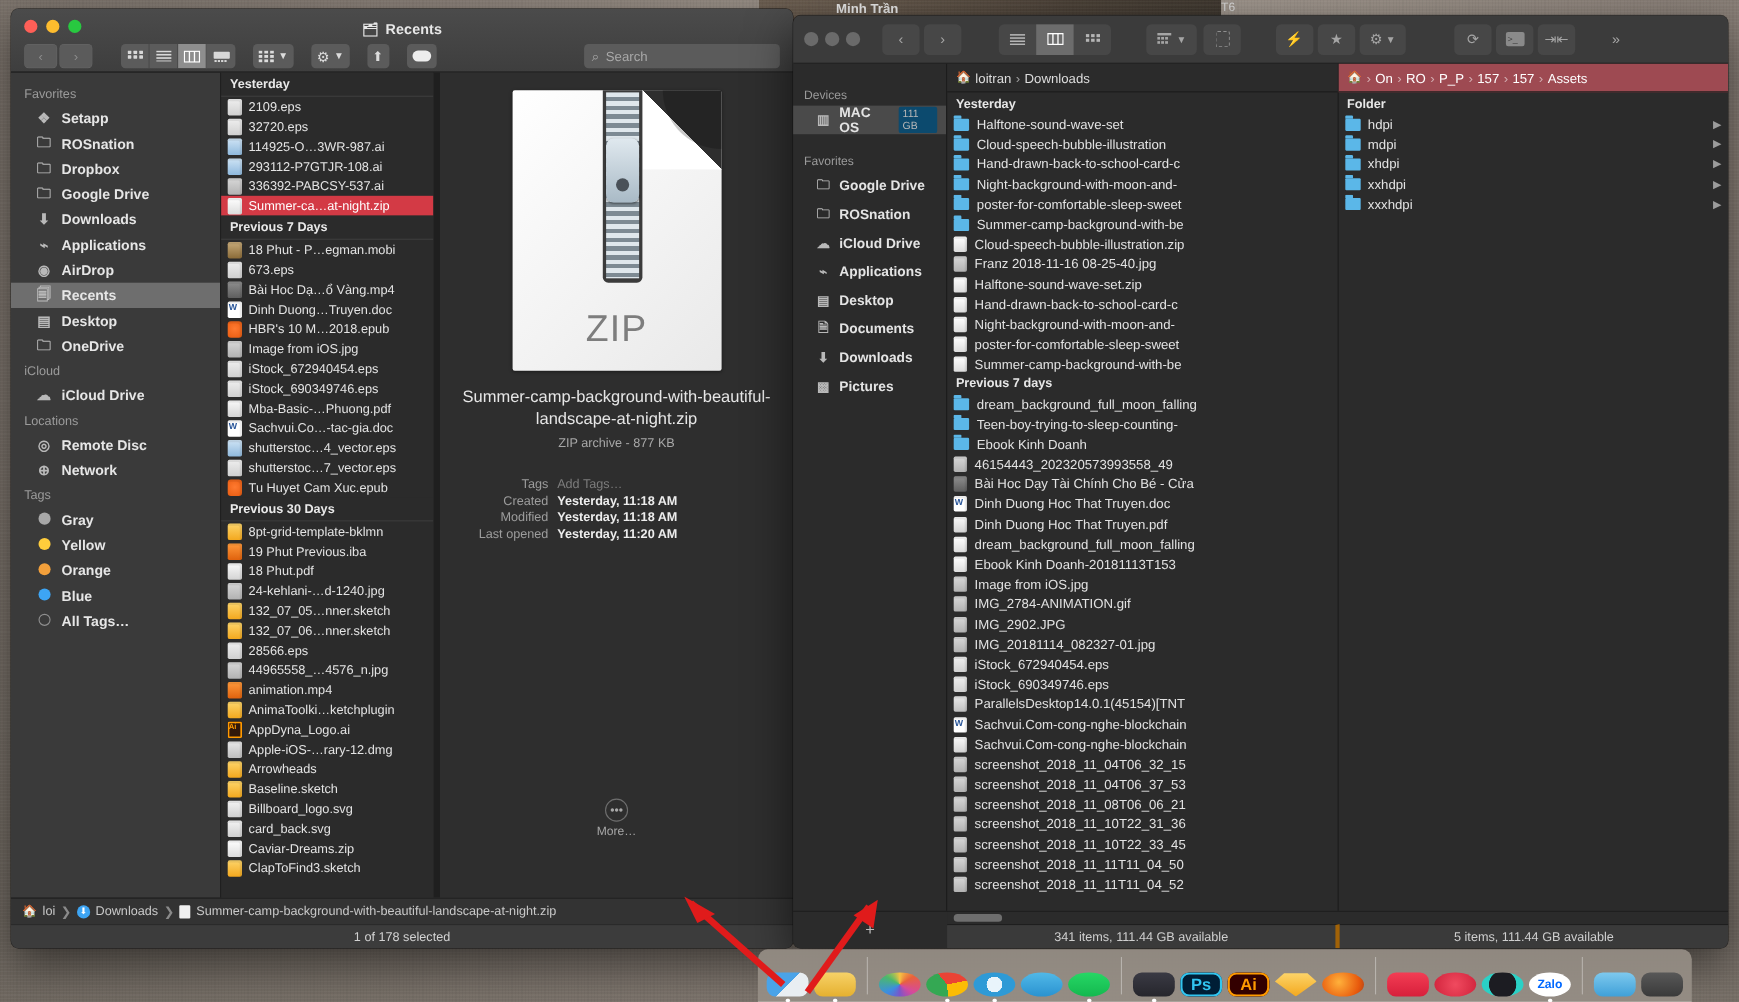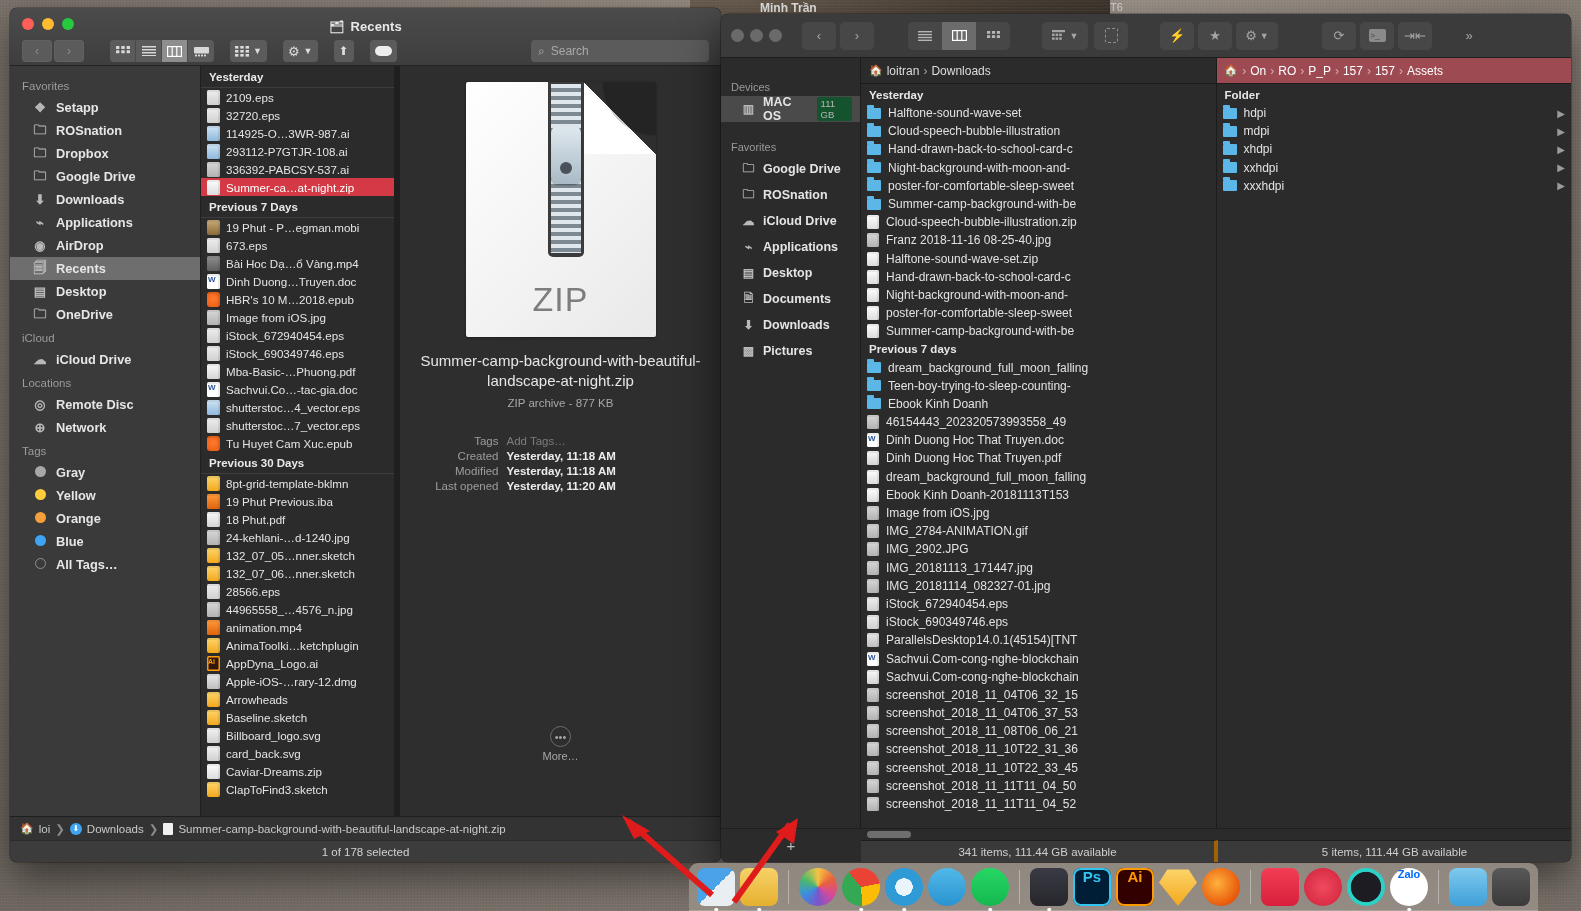--- a/index.html
+++ b/index.html
@@ -155,21 +155,21 @@
          display:flex;align-items:center;justify-content:center; font-size:13px;}
   .rseg{ display:flex; background:#474747; border-radius:5px; overflow:hidden; margin-left:28px;}
   .rseg .s{width:34px;height:28px;display:flex;align-items:center;justify-content:center;color:#b5b5b5;}
   .rseg .s.active{background:#6c6c6c;color:#fff;}
   .rbody{ flex:1; display:flex; min-height:0;}
   .rside{ width:140px; background:#2b2b2b; border-right:1px solid #1c1c1c; padding-top:4px; flex:0 0 auto;}
   .rs-head{ color:#9a9a9a; font-size:11px; padding:5px 0 3px 10px;margin-top:14px;}
   .rs-item{ display:flex;align-items:center;gap:7px;height:26px;padding:0 8px 0 20px;
             color:#e4e4e4;font-size:12.5px;font-weight:700;}
   .rs-item.sel{ background:#4a4a4a; }
-  .rs-sz{ font-size:9.5px;color:#b8b8b8;font-weight:400;background:#14532d;
+  .rs-sz{ font-size:9.5px;color:#b8b8b8;font-weight:400;background:#0c4a6e;
           padding:1px 4px;border-radius:2px;margin-left:2px;}
   .rpanes{ flex:1; display:flex; min-width:0;}
   .rpane{ flex:1 1 0; min-width:0; display:flex; flex-direction:column; border-right:1px solid #1c1c1c;}
   .rpane:last-child{border-right:none;}
   .rcrumb{ height:26px; display:flex;align-items:center;gap:4px;padding:0 8px;
            color:#ddd;font-size:12px; background:#2b2b2b; border-bottom:1px solid #1c1c1c;
            white-space:nowrap; overflow:hidden; flex:0 0 auto;}
   .rcrumb.active{ background:#9e4a52; color:#fff;}
   .rlist{ flex:1; overflow:hidden; padding-top:2px; position:relative;}
   .rghead{ color:#e7e7e7; font-size:11.5px; font-weight:700; padding:3px 0 3px 8px;}
@@ -187,22 +187,22 @@
   .rbot-left{ width:140px; display:flex;align-items:center;justify-content:center;
               color:#bdbdbd;font-size:15px; background:#2b2b2b;}
   .hscroll{ height:11px; display:flex; align-items:center; padding:0 6px;}
   .hscroll i{ display:block; height:7px; width:44px; background:#6e6e6e; border-radius:4px;}
 
   
   #dock{ position:absolute; left:689px; bottom:0px; height:48px;
          background:rgba(150,142,133,.92); border-radius:9px 9px 0 0;
          display:flex; align-items:flex-end; padding:3px 8px 0; gap:5px;
          box-shadow:0 -1px 0 rgba(255,255,255,.2) inset;}
-  .dapp{ width:38px;height:38px;border-radius:8px; position:relative;
-         display:flex;align-items:flex-start;justify-content:center;
+  .dapp{ width:38px;height:22px;border-radius:8px; position:relative;
+         display:flex;align-items:center;justify-content:center;
          font-size:16px;font-weight:700;color:#fff; margin-bottom:5px;}
   .dapp.run:after{ content:""; position:absolute; bottom:-5px; left:50%;
          transform:translateX(-50%); width:3.5px;height:3.5px;border-radius:50%;background:#fff;}
   .dsep{ width:1px;height:34px;background:rgba(255,255,255,.35);margin:0 5px 7px;}
 
   
   .arrow{ position:absolute; pointer-events:none;}
 </style>
 </head>
 <body>
@@ -415,21 +415,21 @@
           <span class="fi img"></span>
           <span>336392-PABCSY-537.ai</span>
         </div>
         <div class="frow sel">
           <span class="fi zip"></span>
           <span>Summer-ca…at-night.zip</span>
         </div>
         <div class="grp-head">Previous 7 Days</div>
         <div class="frow">
           <span class="fi mobi"></span>
-          <span>19 Phut - P…egman.mobi</span>
+          <span>18 Phut - P…egman.mobi</span>
         </div>
         <div class="frow">
           <span class="fi eps"></span>
           <span>673.eps</span>
         </div>
         <div class="frow">
           <span class="fi mp4"></span>
           <span>Bài Hoc Dạ…ổ Vàng.mp4</span>
         </div>
         <div class="frow">
@@ -796,20 +796,24 @@
             </div>
             <div class="rrow">
               <span class="rfold"></span>
               <span>Ebook Kinh Doanh</span>
             </div>
             <div class="rrow">
               <span class="fi img" style="width: 12px; height: 14px; flex: 0 0 12px;"></span>
               <span>46154443_202320573993558_49</span>
             </div>
             <div class="rrow">
+              <span class="fi mp4" style="width: 12px; height: 14px; flex: 0 0 12px;"></span>
+              <span>Bài Hoc Dạy Tài Chính Cho Bé - Cửa</span>
+            </div>
+            <div class="rrow">
               <span class="fi word" style="width: 12px; height: 14px; flex: 0 0 12px;"></span>
               <span>Dinh Duong Hoc That Truyen.doc</span>
             </div>
             <div class="rrow">
               <span class="fi pdf" style="width: 12px; height: 14px; flex: 0 0 12px;"></span>
               <span>Dinh Duong Hoc That Truyen.pdf</span>
             </div>
             <div class="rrow">
               <span class="fi zip" style="width: 12px; height: 14px; flex: 0 0 12px;"></span>
               <span>dream_background_full_moon_falling</span>
@@ -822,24 +826,20 @@
               <span class="fi img" style="width: 12px; height: 14px; flex: 0 0 12px;"></span>
               <span>Image from iOS.jpg</span>
             </div>
             <div class="rrow">
               <span class="fi img" style="width: 12px; height: 14px; flex: 0 0 12px;"></span>
               <span>IMG_2784-ANIMATION.gif</span>
             </div>
             <div class="rrow">
               <span class="fi img" style="width: 12px; height: 14px; flex: 0 0 12px;"></span>
               <span>IMG_2902.JPG</span>
-            </div>
-            <div class="rrow">
-              <span class="fi img" style="width: 12px; height: 14px; flex: 0 0 12px;"></span>
-              <span>IMG_20181113_171447.jpg</span>
             </div>
             <div class="rrow">
               <span class="fi img" style="width: 12px; height: 14px; flex: 0 0 12px;"></span>
               <span>IMG_20181114_082327-01.jpg</span>
             </div>
             <div class="rrow">
               <span class="fi eps" style="width: 12px; height: 14px; flex: 0 0 12px;"></span>
               <span>iStock_672940454.eps</span>
             </div>
             <div class="rrow">

